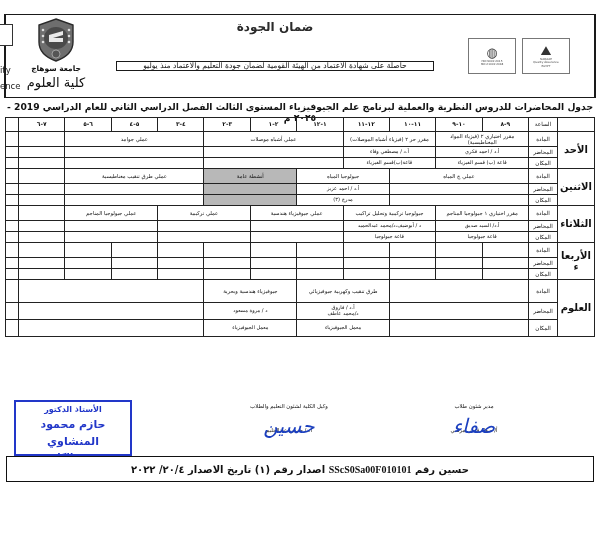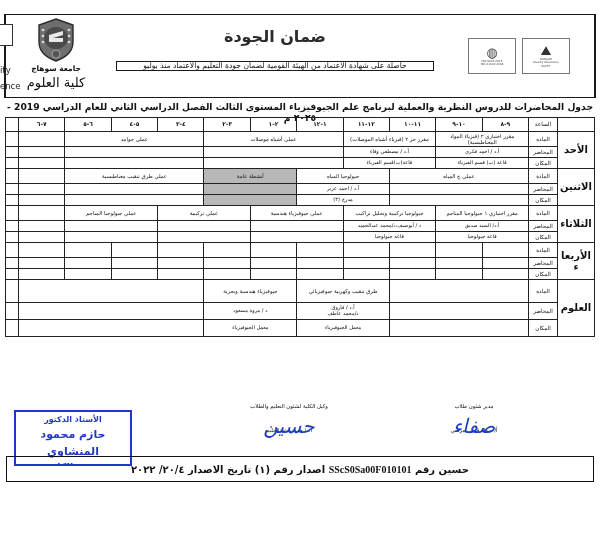--- a/index.html
+++ b/index.html
@@ -45,23 +45,22 @@
   .uni-name{font-size:7.5px;margin-top:2px;letter-spacing:.2px;font-weight:bold;}
   .fac-name{font-size:13px;margin-top:2px;}
 
   .hdr-mid{
     flex:1;display:flex;flex-direction:column;align-items:center;
     justify-content:center;position:relative;
   }
   .quality-logo{
     position:absolute;top:5px;left:50%;transform:translateX(-50%);
     font-family:"DejaVu Sans",sans-serif;
-    font-size:16px;font-weight:bold;letter-spacing:-0.5px;
+    font-size:12px;font-weight:bold;letter-spacing:-0.5px;
     color:#2b2b2b;
-    margin-top:7px;
   }
   .accred-box{
     margin-top:20px;
     border:1.5px solid #1a1a1a;
     padding:0 8px;
     font-size:7.6px;
     line-height:1.1;
     width:300px;text-align:center;
   }
   .hdr-left{
@@ -143,21 +142,21 @@
   .sig .role{font-size:5.4px;}
   .sig .nm{font-size:5.4px;margin-top:16px;}
   .sig-1{right:60px;top:2px;width:120px;}
   .sig-2{right:235px;top:2px;width:140px;}
   .scribble{
     position:absolute;left:50%;transform:translateX(-50%);top:9px;
     color:#1b3fbf;font-size:20px;font-family:"DejaVu Serif",serif;
     font-style:italic;
   }
   .stamp{
-    position:absolute;left:8px;top:10px;
+    position:absolute;left:8px;top:0;
     width:118px;height:56px;
     border:2px solid #2237c9;
     color:#2237c9;
     font-weight:bold;font-size:9px;line-height:1.55;
     text-align:center;padding-top:2px;box-sizing:border-box;
     overflow:hidden;
   }
   .stamp .l1{font-size:8px;}
   .stamp .l2{font-size:11px;}
   .stamp .l3{font-size:9.5px;}

